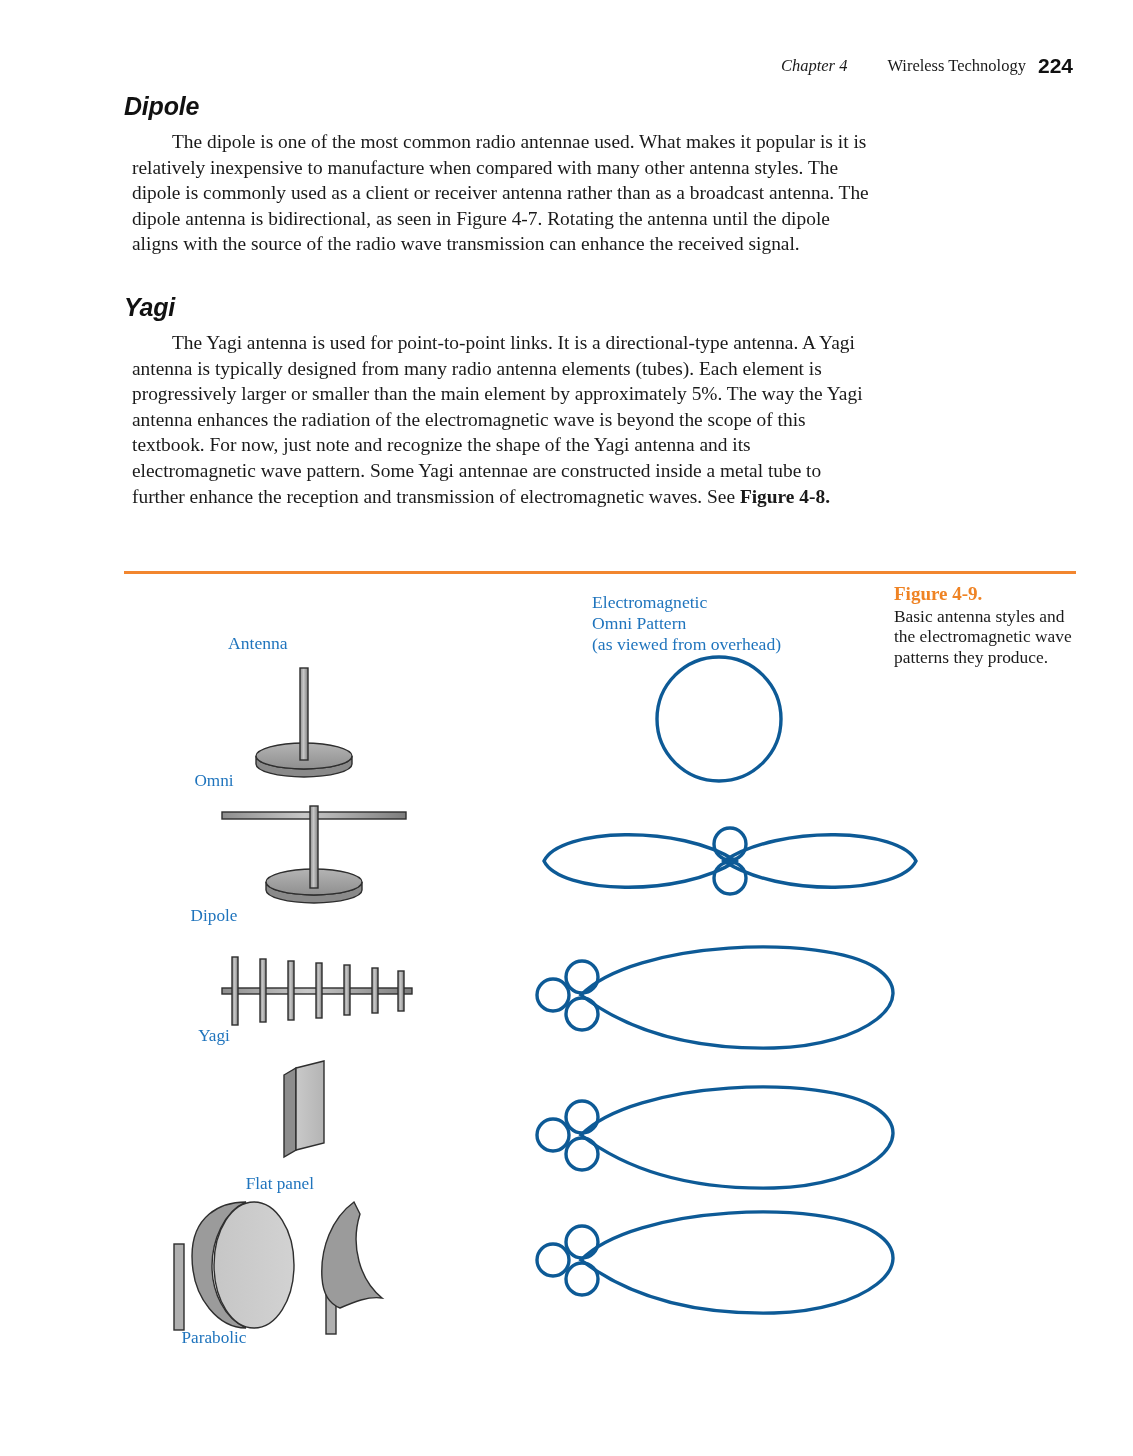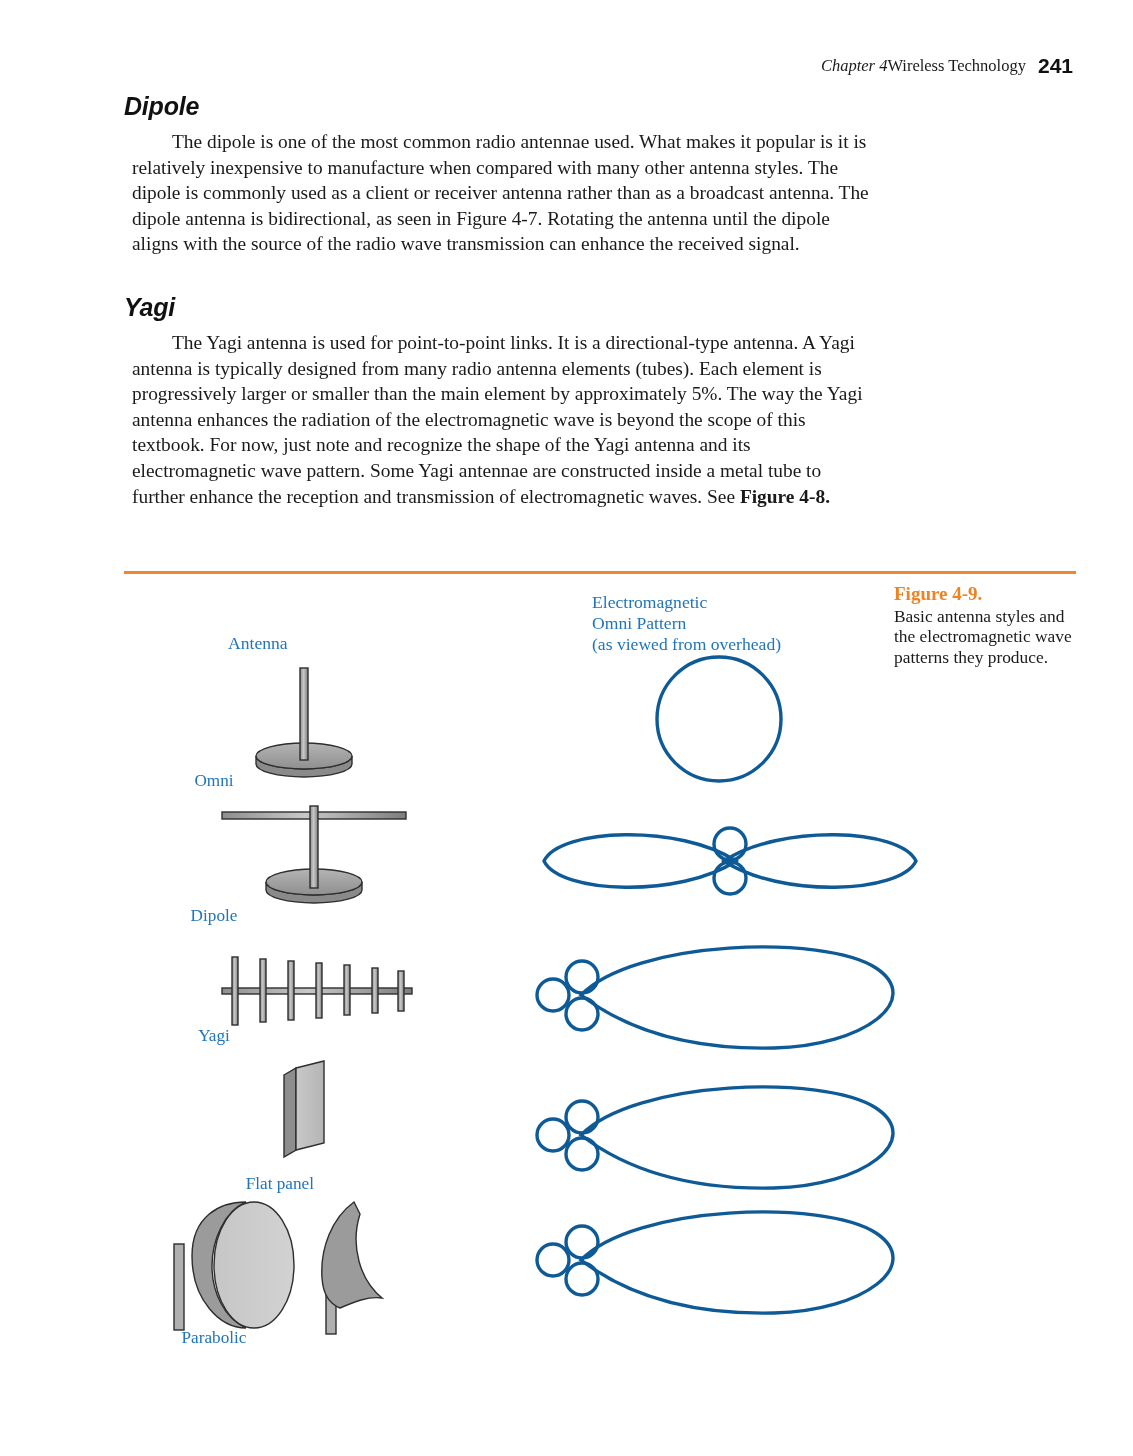--- a/index.html
+++ b/index.html
@@ -25,20 +25,21 @@
     align-items: center;
   }
   .rh-chapter {
     font-style: italic;
     font-size: 16.5px;
     color: #1a1a1a;
   }
   .rh-title {
     font-size: 16.5px;
     color: #1a1a1a;
+    margin-left: 40px;
   }
   .rh-page {
     font-size: 21px;
     font-weight: bold;
     font-family: "Liberation Sans", sans-serif;
     color: #111111;
     margin-left: 12px;
   }
 
   
@@ -128,21 +129,21 @@
     position: absolute;
   }
   svg { display: block; overflow: visible; }
 </style>
 </head>
 <body>
 
 <div class="running-head">
   <span class="rh-chapter">Chapter 4</span>
   <span class="rh-title">Wireless Technology</span>
-  <span class="rh-page">241</span>
+  <span class="rh-page">224</span>
 </div>
 
 <div class="content">
 
   <h2 class="section-head">Dipole</h2>
   <p class="para">The dipole is one of the most common radio antennae used. What makes it popular is it is relatively inexpensive to manufacture when compared with many other antenna styles. The dipole is commonly used as a client or receiver antenna rather than as a broadcast antenna. The dipole antenna is bidirectional, as seen in Figure 4-7. Rotating the antenna until the dipole aligns with the source of the radio wave transmission can enhance the received signal.</p>
 
   <h2 class="section-head second">Yagi</h2>
   <p class="para"><span>The Yagi antenna is used for point-to-point links. It is a directional-type antenna. A Yagi antenna is typically designed from many radio antenna elements (tubes). Each element is progressively larger or smaller than the main element by approximately 5%. The way the Yagi antenna enhances the radiation of the electromagnetic wave is beyond the scope of this textbook. For now, just note and recognize the shape of the Yagi antenna and its electromagnetic wave pattern. Some Yagi antennae are constructed inside a metal tube to further enhance the reception and transmission of electromagnetic waves. See </span><b>Figure 4-8.</b></p>
 </div>

